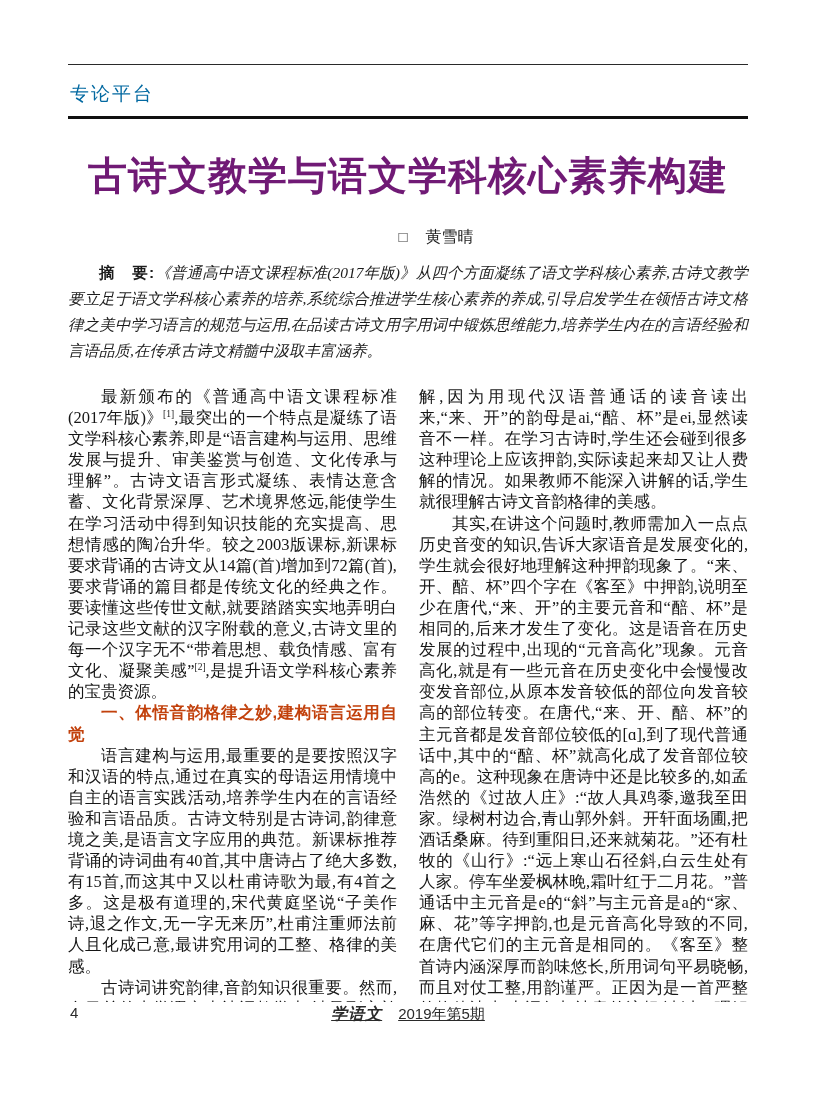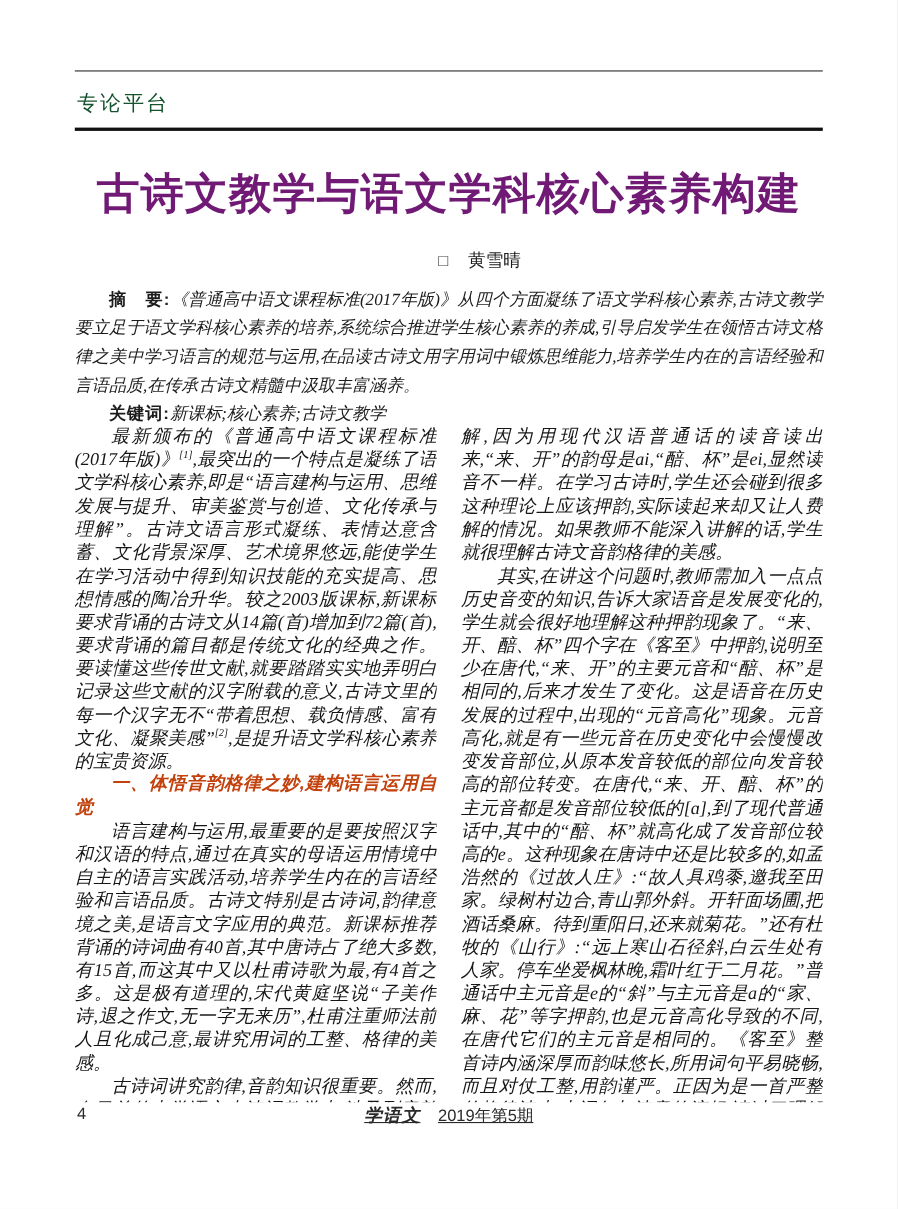--- a/index.html
+++ b/index.html
@@ -10,21 +10,21 @@
     background:#ffffff;
     color:#1c1c1c;
     font-family:"Liberation Serif","DejaVu Serif",serif;
     overflow:hidden;
   }
   
   .header { position:absolute; left:68px; width:680px; top:64px; }
   .header .rule-thin  { height:1px; background:#2a2a2a; }
   .header .section-label {
     font-family:Liberation Sans, sans-serif;
-    font-size:19px; letter-spacing:2px; color:#14532d;
+    font-size:19px; letter-spacing:2px; color:#0369a1;
     padding:16px 0 9px 2px;
   }
   .header .rule-thick { height:2.5px; background:#101010; }
   
   .article-title {
     position:absolute; left:0; width:816px; top:149px;
     text-align:center;
     font-family:"Liberation Sans","DejaVu Sans",sans-serif;
     font-weight:bold; font-size:39px; letter-spacing:1px; color:#701a75;
   }
@@ -46,21 +46,21 @@
     letter-spacing:1px;
   }
   .keywords-para { margin-top:1px; }
   
   .body-columns {
     position:absolute; left:68px; top:386px; width:680px; height:616px;
     display:flex; gap:22px;
   }
   .col { width:329px; height:616px; overflow:hidden;
     font-size:16.5px; line-height:21.1px; text-align:justify; color:#161616; }
-  .col p { margin:0; text-indent:2em;font-style:italic; }
+  .col p { margin:0; text-indent:2em; }
   .col p.para-continued { text-indent:0; }
   .col p.heading {
     font-family:"Liberation Sans","DejaVu Sans",sans-serif;
     font-weight:bold; color:#c2410c;
   }
   .col sup { font-size:9.5px; line-height:0; vertical-align:super; }
   
   .footer {
     position:absolute; left:68px; width:680px; top:1004px;
     font-size:15px; color:#2a2a2a;
@@ -87,21 +87,20 @@
 
   <div class="article-title">古诗文教学与语文学科核心素养构建</div>
 
   <div class="author-line">
     <span class="author-marker">□</span>
     <span>黄雪晴</span>
   </div>
 
   <div class="abstract-block">
     <p class="kai"><span class="lead-label">摘　要:</span><span>《普通高中语文课程标准(2017年版)》从四个方面凝练了语文学科核心素养,古诗文教学要立足于语文学科核心素养的培养,系统综合推进学生核心素养的养成,引导启发学生在领悟古诗文格律之美中学习语言的规范与运用,在品读古诗文用字用词中锻炼思维能力,培养学生内在的言语经验和言语品质,在传承古诗文精髓中汲取丰富涵养。</span></p>
-    <p class="kai keywords-para"><span class="lead-label">关键词:</span><span>新课标;核心素养;古诗文教学</span></p>
   </div>
 
   <div class="body-columns">
     <div class="col" id="col-left">
         <p class="para">最新颁布的《普通高中语文课程标准(2017年版)》<sup>[1]</sup>,最突出的一个特点是凝练了语文学科核心素养,即是“语言建构与运用、思维发展与提升、审美鉴赏与创造、文化传承与理解”。古诗文语言形式凝练、表情达意含蓄、文化背景深厚、艺术境界悠远,能使学生在学习活动中得到知识技能的充实提高、思想情感的陶冶升华。较之2003版课标,新课标要求背诵的古诗文从14篇(首)增加到72篇(首),要求背诵的篇目都是传统文化的经典之作。要读懂这些传世文献,就要踏踏实实地弄明白记录这些文献的汉字附载的意义,古诗文里的每一个汉字无不“带着思想、载负情感、富有文化、凝聚美感”<sup>[2]</sup>,是提升语文学科核心素养的宝贵资源。</p>
         <p class="heading">一、体悟音韵格律之妙,建构语言运用自觉</p>
         <p class="para">语言建构与运用,最重要的是要按照汉字和汉语的特点,通过在真实的母语运用情境中自主的语言实践活动,培养学生内在的言语经验和言语品质。古诗文特别是古诗词,韵律意境之美,是语言文字应用的典范。新课标推荐背诵的诗词曲有40首,其中唐诗占了绝大多数,有15首,而这其中又以杜甫诗歌为最,有4首之多。这是极有道理的,宋代黄庭坚说“子美作诗,退之作文,无一字无来历”,杜甫注重师法前人且化成己意,最讲究用词的工整、格律的美感。</p>
         <p class="para">古诗词讲究韵律,音韵知识很重要。然而,在目前的中学语文古诗词教学中,涉及到音韵知识的讲解还相对薄弱,以推荐背诵的杜甫《客至》一诗为例。在讲授这首诗的押韵情况时,教师一般会告诉学生,这里的韵脚字是“来、开、醅、杯”,然后就不会再拓展了。但实际上,学生虽然明白这四个字是韵脚字,却很难理</p>
       </div>
     <div class="col" id="col-right">

